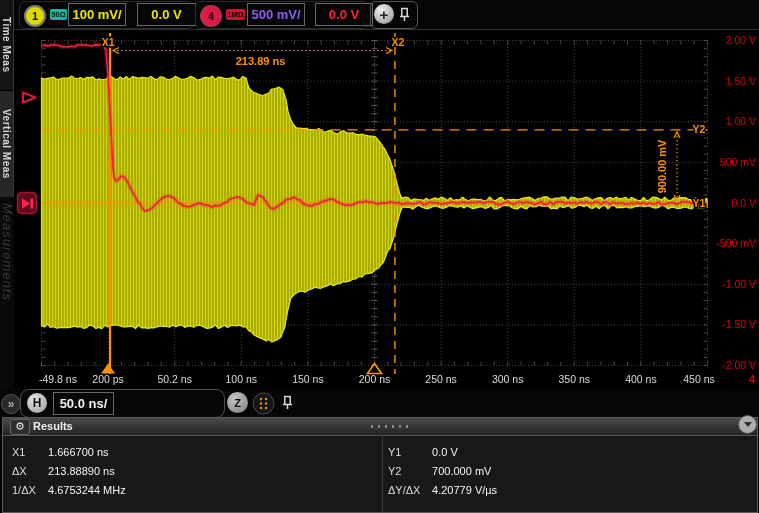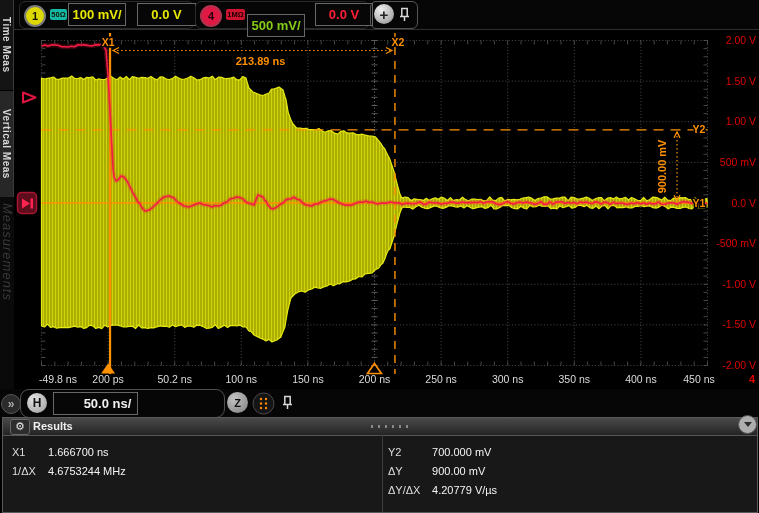--- a/index.html
+++ b/index.html
@@ -73,21 +73,21 @@
 <div class="topbar">
   <div class="chgrp" style="left:5px;width:173px;">
     <div class="chbtn" style="left:4px;top:3px;background:#ddd800;color:#151500;border:2px solid #7c7c7c;">1</div>
     <div class="imp" style="left:30px;top:7px;width:17px;background:#14b8a6;color:#151500;">50Ω</div>
     <div class="fld" style="left:48px;top:1px;width:56px;color:#e8e800;">100 mV/</div>
     <div class="fld" style="left:117px;top:1px;width:57px;color:#e8e800;">0.0 V</div>
   </div>
   <div class="chgrp" style="left:181px;width:172px;">
     <div class="chbtn" style="left:4px;top:3px;background:#e01844;color:#26000a;border:2px solid #b3314f;">4</div>
     <div class="imp" style="left:30px;top:7px;width:19px;background:#cf1430;color:#1a0000;">1MΩ</div>
-    <div class="fld" style="left:51px;top:12px;width:56px;color:#84cc16;">500 mV/</div>
+    <div class="fld" style="left:51px;top:1px;width:56px;color:#8b5cf6;">500 mV/</div>
     <div class="fld" style="left:119px;top:1px;width:56px;color:#ff2038;">0.0 V</div>
   </div>
   <div class="chgrp" style="left:356px;width:46px;border-color:#555;">
     <div class="roundbtn" style="left:3px;top:2px;width:20px;height:20px;background:radial-gradient(circle at 35% 30%,#efefef,#8f8f8f);color:#222;font-size:15px;font-weight:bold;">+</div>
     <div style="position:absolute;left:27px;top:4px;">
       <svg class="pin-svg" width="13" height="17" viewBox="0 0 13 17">
         <path d="M2 10.5 H11 M3.8 10.5 V2.5 H9.2 V10.5 M6.5 10.5 V15" stroke="#d8d8d8" stroke-width="1.5" fill="none"></path>
       </svg>
     </div>
   </div>
@@ -460,21 +460,21 @@
       <text x="756" y="287.75" fill="#e00000" font-size="10.5" text-anchor="end" font-weight="normal">-1.00 V</text>
       <text x="756" y="328.375" fill="#e00000" font-size="10.5" text-anchor="end" font-weight="normal">-1.50 V</text>
       <text x="756" y="369" fill="#e00000" font-size="10.5" text-anchor="end" font-weight="normal">-2.00 V</text>
     </g>
   </svg>
 
 <div class="hbar">
   <div class="roundbtn" style="left:1px;top:5px;width:18px;height:18px;background:#2b2b2b;border:1px solid #555;color:#aaa;font-size:12px;font-weight:bold;">»</div>
   <div class="hpanel">
     <div class="roundbtn" style="left:6px;top:3px;width:20px;height:20px;background:radial-gradient(circle at 35% 30%,#e4e4e4,#9a9a9a);color:#111;font-size:12px;font-weight:bold;">H</div>
-    <div class="fld" style="left:32px;top:2px;width:59px;color:#f0f0f0;padding-left:24px;">50.0 ns/</div>
+    <div class="fld" style="left:32px;top:2px;width:59px;color:#f0f0f0;">50.0 ns/</div>
   </div>
   <div class="roundbtn" style="left:227px;top:3px;width:21px;height:21px;background:radial-gradient(circle at 35% 30%,#c4c4c4,#7f7f7f);color:#111;font-size:11px;font-weight:bold;">Z</div>
   <div style="position:absolute;left:252px;top:3px;">
     <svg width="23" height="23" viewBox="0 0 23 23">
       <circle cx="11.5" cy="11.5" r="10.5" fill="#151515" stroke="#4a4a4a"></circle>
       <g fill="#ff8a00">
         <circle cx="9" cy="7" r="1.2"></circle>
           <circle cx="14" cy="7" r="1.2"></circle>
         <circle cx="9" cy="11.5" r="1.2"></circle>
           <circle cx="14" cy="11.5" r="1.2"></circle>
@@ -497,31 +497,35 @@
     <div class="res-dots"></div>
     <div class="res-collapse"></div>
   </div>
   <div class="res-divider"></div>
   <div class="res-col left" style="left:9px;">
     <div class="res-row">
       <span class="res-label">X1</span>
       <span class="res-value">1.666700 ns</span>
     </div>
     <div class="res-row">
+      <span class="res-label">ΔX</span>
+      <span class="res-value">213.88890 ns</span>
+    </div>
+    <div class="res-row">
       <span class="res-label">1/ΔX</span>
       <span class="res-value">4.6753244 MHz</span>
     </div>
   </div>
   <div class="res-col right" style="left:385px;">
+    <div class="res-row">
+      <span class="res-label">Y1</span>
+      <span class="res-value">0.0 V</span>
+    </div>
     <div class="res-row">
       <span class="res-label">Y2</span>
       <span class="res-value">700.000 mV</span>
     </div>
     <div class="res-row">
-      <span class="res-label">ΔY</span>
-      <span class="res-value">900.00 mV</span>
-    </div>
-    <div class="res-row">
       <span class="res-label">ΔY/ΔX</span>
       <span class="res-value">4.20779 V/µs</span>
     </div>
   </div>
 </div>
 
 </body></html>

